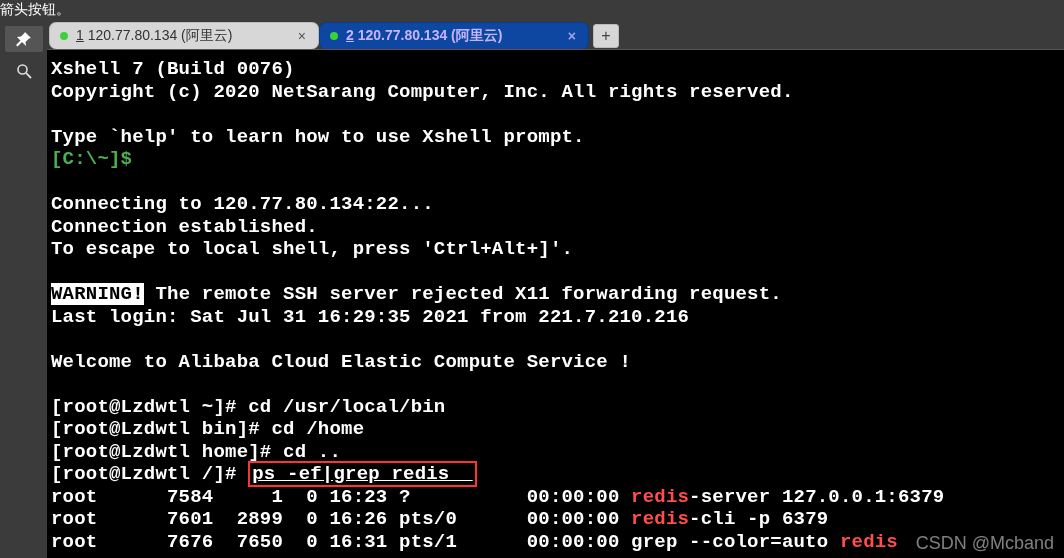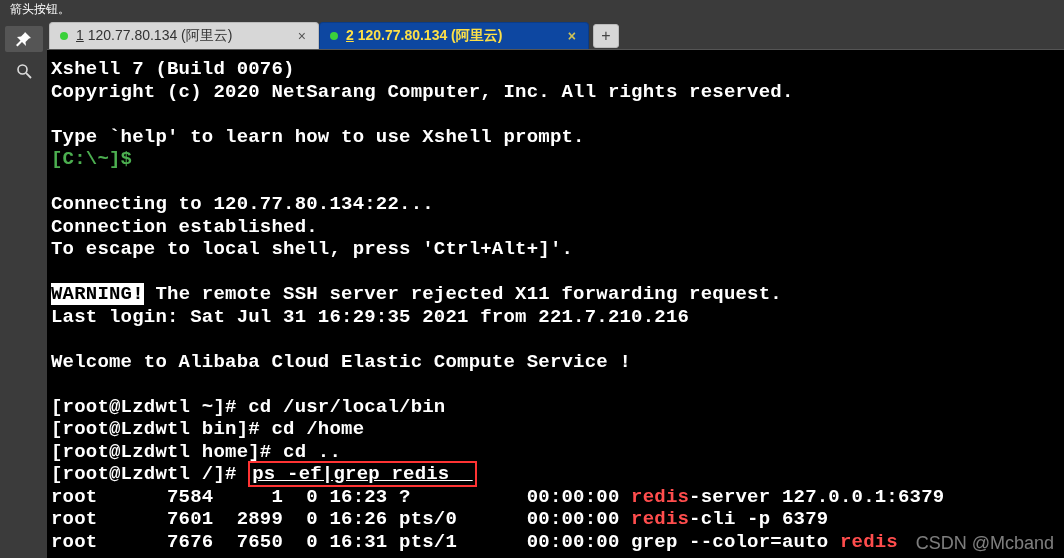--- a/index.html
+++ b/index.html
@@ -6,22 +6,22 @@
   body {
     font-family: "Microsoft YaHei", Arial, sans-serif;
     background: #1e1e1e;
     width: 1064px;
     height: 558px;
     overflow: hidden;
     position: relative;
   }
   .top-text {
     color: #fff;
-    font-size: 12px;
-    padding-left: 10px;
+    font-size: 14px;
+    padding-left: 0;
     height: 22px;
     line-height: 18px;
     background: #3b3b3b;
   }
   .main-row {
     display: flex;
     height: calc(100% - 22px);
   }
   .left-gutter {
     width: 47px;
@@ -62,30 +62,31 @@
   .tab {
     display: flex;
     align-items: center;
     padding: 0 8px 0 10px;
     font-size: 14px;
     min-width: 270px;
     gap: 8px;
     border-top-left-radius: 4px;
     border-top-right-radius: 4px;
     position: relative;
+    border-radius: 7px;
   }
   .tab.inactive {
     background: #d7d7d7;
     color: #333;
     border: 1px solid #bbb;
     border-bottom: none;
   }
   .tab.active {
     background: #0d47a1;
-    color: #fde047;
+    color: #c4b5fd;
     font-weight: bold;
     border: 1px solid #0b3c87;
     border-bottom: none;
   }
   .tab .dot {
     width: 8px;
     height: 8px;
     border-radius: 50%;
     background: #3bd13b;
     flex-shrink: 0;

